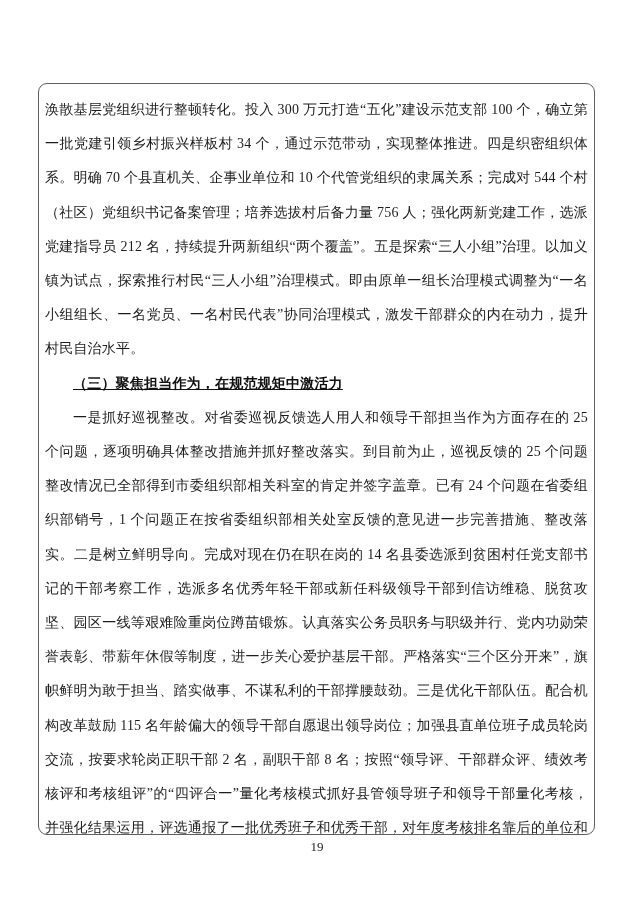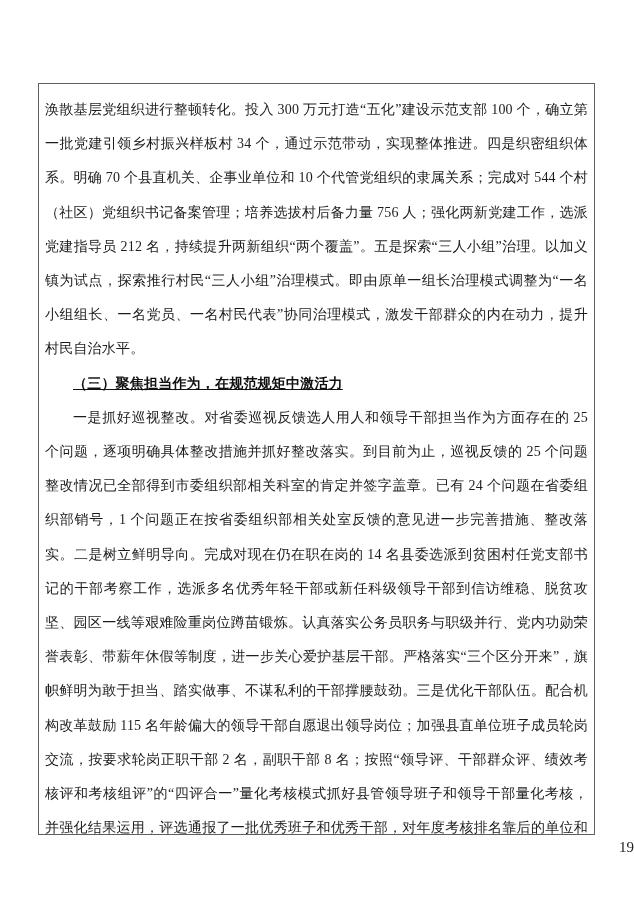--- a/index.html
+++ b/index.html
@@ -1,15 +1,15 @@
 <!DOCTYPE html>
 <html><head>
 <meta charset="utf-8">
 <style>
-  * { box-sizing: border-box; }
+  * { box-sizing: border-box; border-radius: 9px; }
   html, body {
     margin: 0;
     padding: 0;
     background: #ffffff;
     font-family: "Liberation Serif", "DejaVu Serif", serif;
   }
   .page {
     position: relative;
     width: 634px;
     height: 898px;
@@ -42,22 +42,22 @@
     font-weight: bold;
     text-indent: 2em;
     color: #111111;
     text-decoration: underline;
   }
   .page-number {
     position: absolute;
     top: 839px;
     left: 0;
     width: 100%;
-    text-align: right;
-    font-size: 15px;
+    text-align: center;
+    font-size: 13px;
     color: #222222;
   }
 </style>
 </head>
 <body>
 
 <div class="page">
   <div class="content-box">
     <p class="para no-indent">涣散基层党组织进行整顿转化。投入 300 万元打造“五化”建设示范支部 100 个，确立第一批党建引领乡村振兴样板村 34 个，通过示范带动，实现整体推进。四是织密组织体系。明确 70 个县直机关、企事业单位和 10 个代管党组织的隶属关系；完成对 544 个村（社区）党组织书记备案管理；培养选拔村后备力量 756 人；强化两新党建工作，选派党建指导员 212 名，持续提升两新组织“两个覆盖”。五是探索“三人小组”治理。以加义镇为试点，探索推行村民“三人小组”治理模式。即由原单一组长治理模式调整为“一名小组组长、一名党员、一名村民代表”协同治理模式，激发干部群众的内在动力，提升村民自治水平。</p>
     <p class="para heading">（三）聚焦担当作为，在规范规矩中激活力</p>

